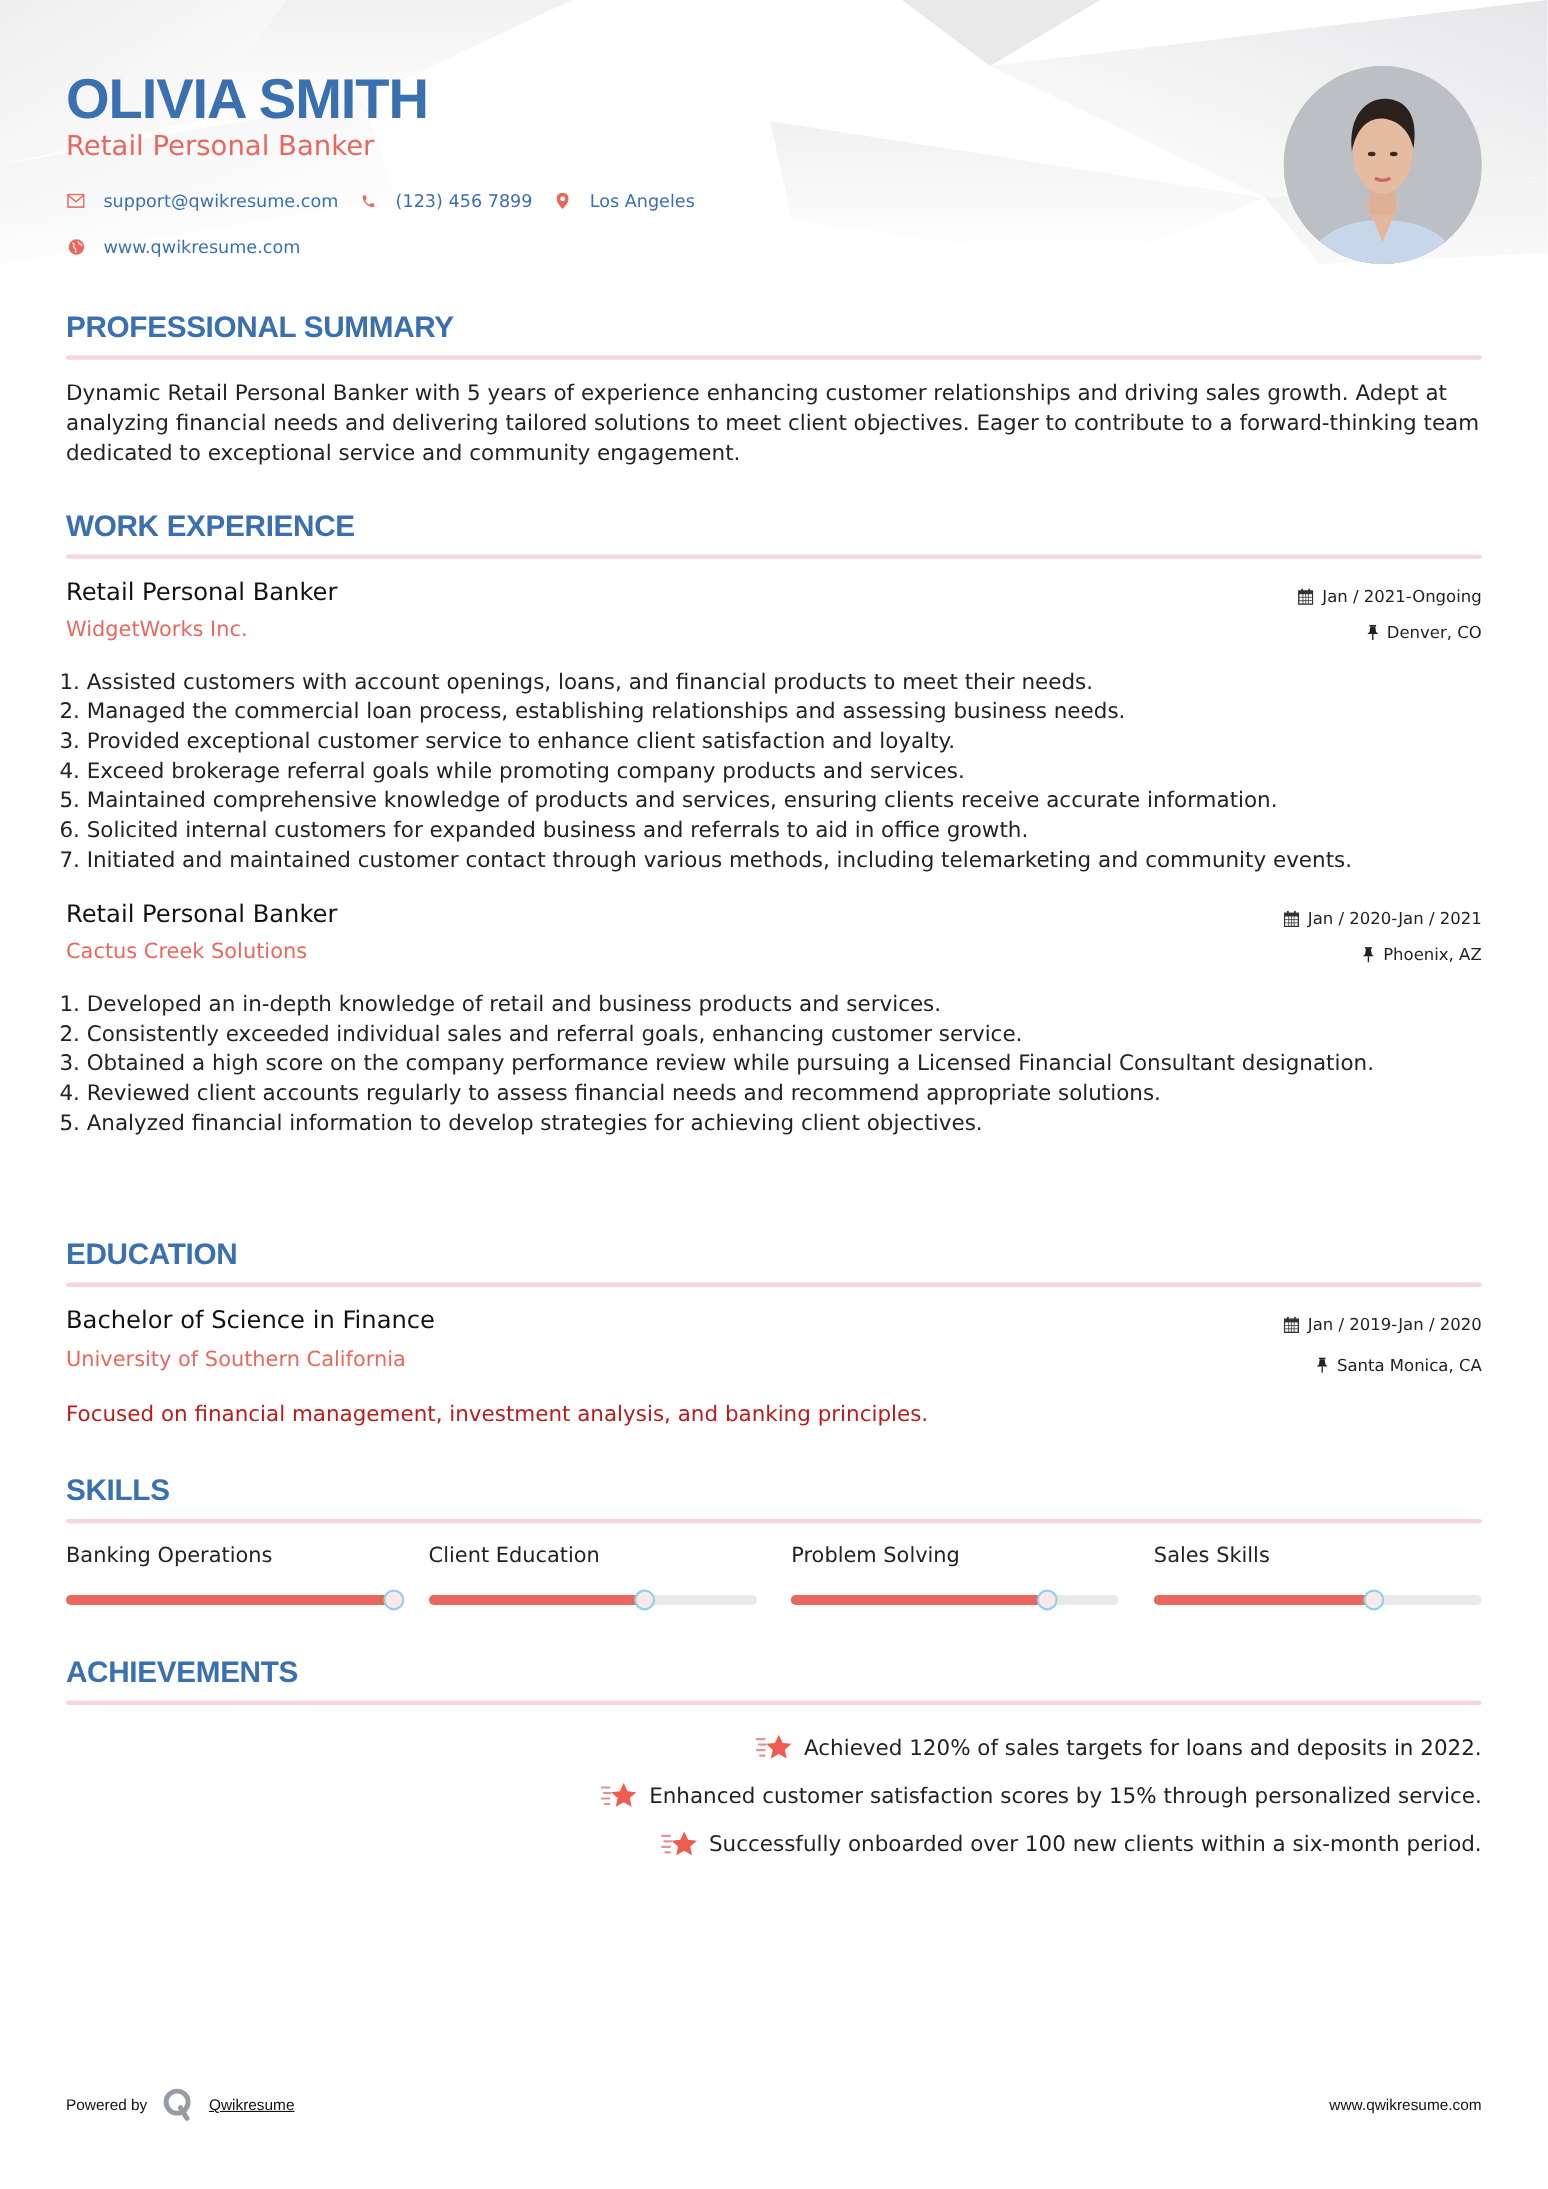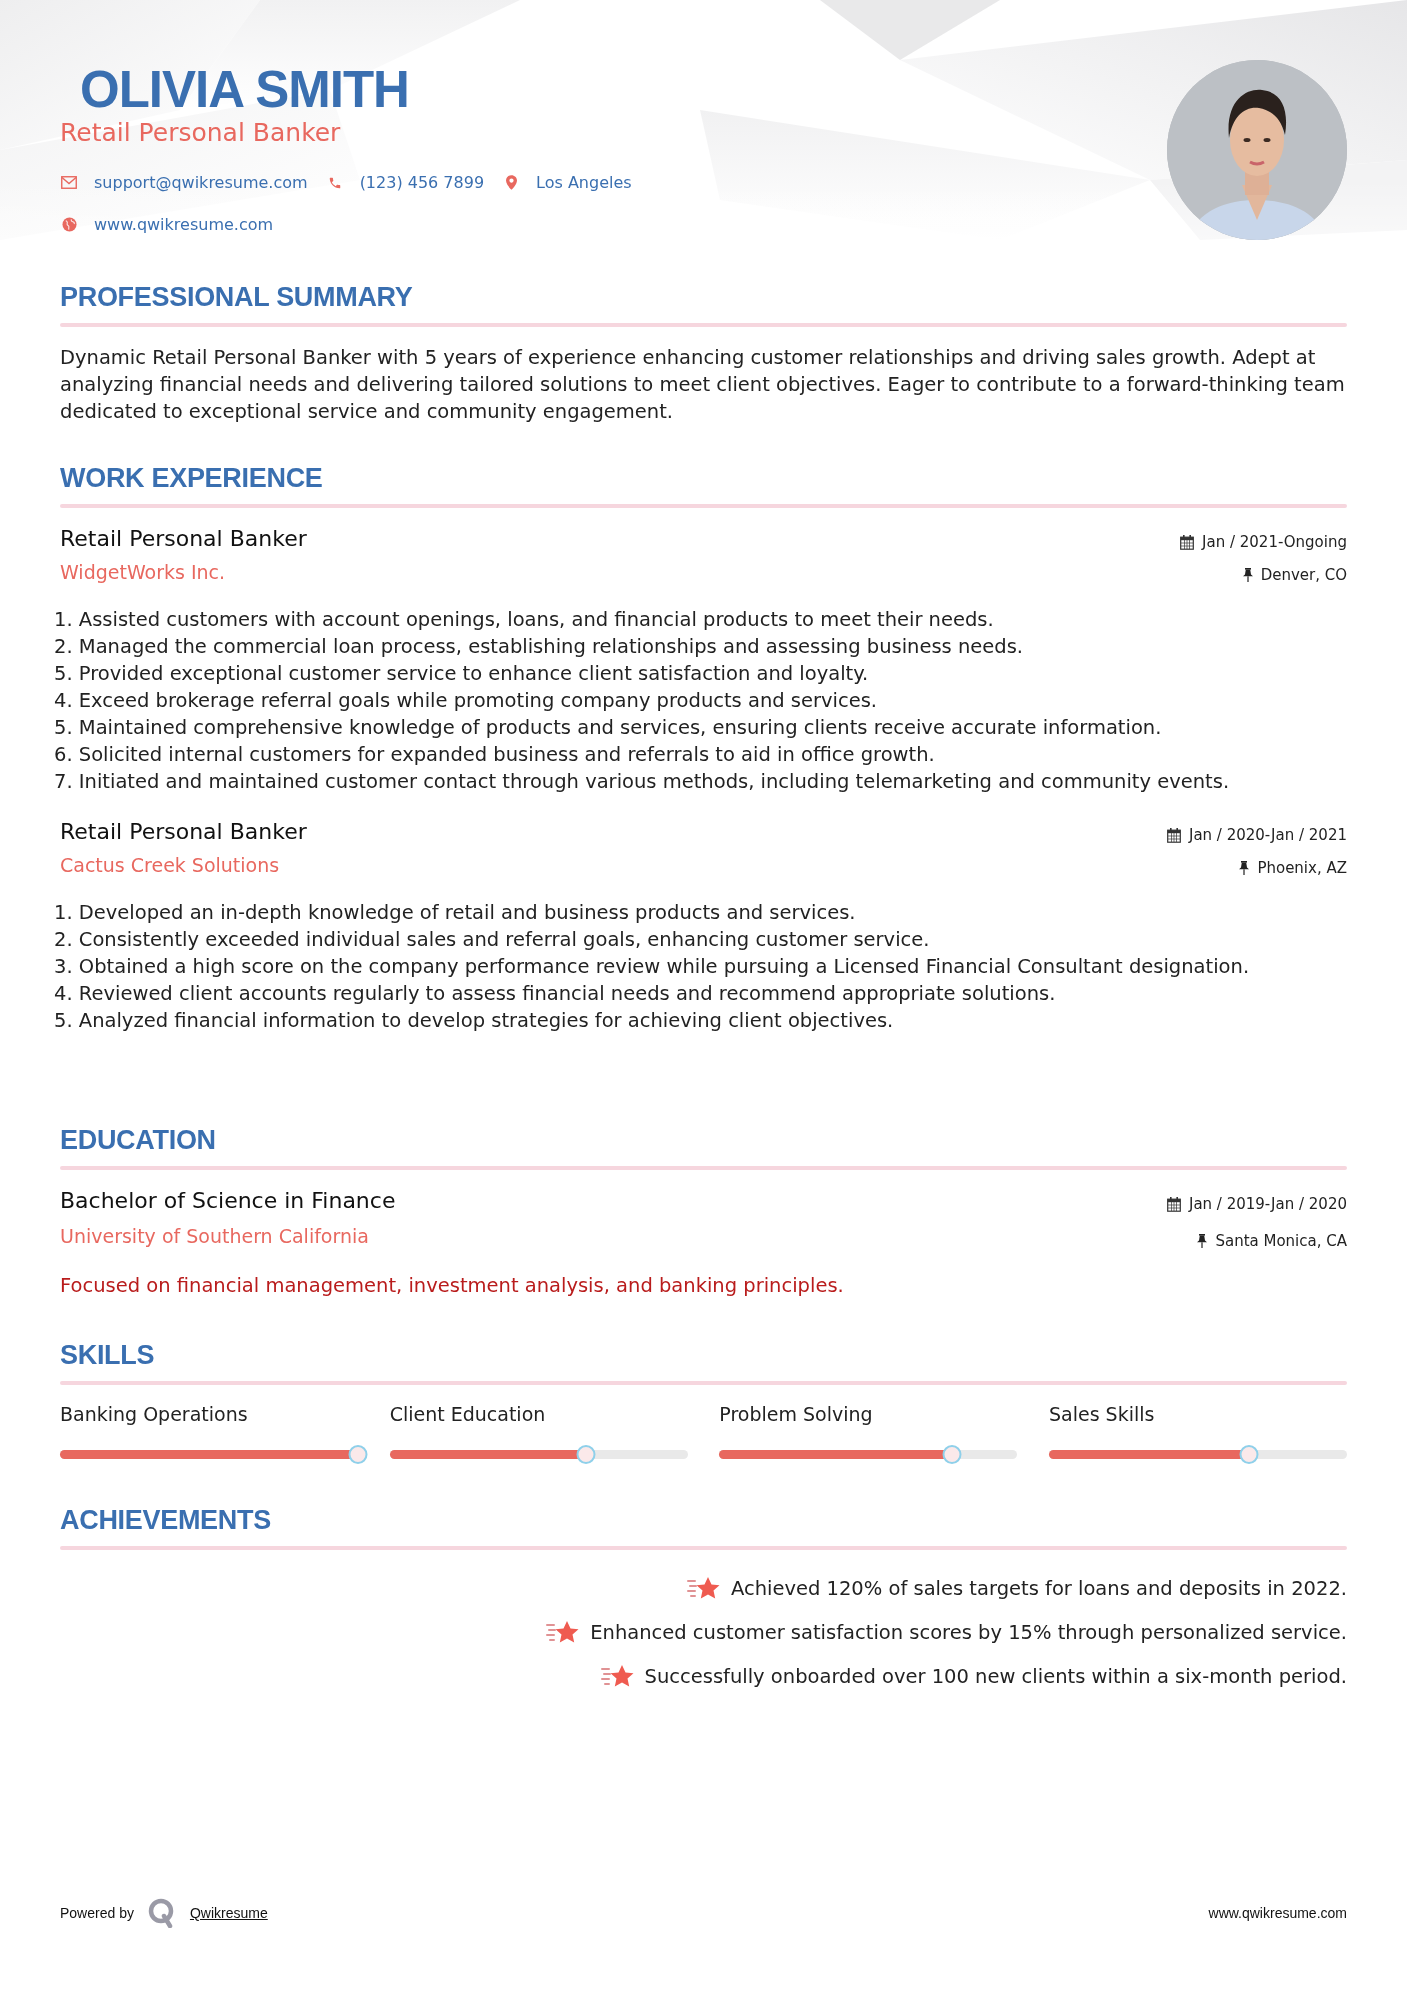--- a/index.html
+++ b/index.html
@@ -10,21 +10,21 @@
     position: absolute; left: 0; top: 0; width: 1407px; height: 560px; overflow: hidden; z-index: 0;
   }
 
   .page { position: relative; z-index: 1; padding: 0 60px; }
 
   
   .header { position: relative; height: 250px; }
   .name {
     position: absolute; left: 0; top: 60px;
     font-family: "Liberation Sans", sans-serif; font-weight: bold;
-    font-size: 51px; color: #3a6fb0; letter-spacing: -1px; margin-left: 20px;
+    font-size: 51px; color: #3a6fb0; letter-spacing: -1px;
   }
   .title {
     position: absolute; left: 0; top: 118px;
     font-size: 25px; color: #e8685f; font-family: "DejaVu Sans", sans-serif;
   }
   .contact-row { position: absolute; left: 0; display: flex; align-items: center; font-size: 16px; color: #3a6fb0; }
   .contact-row.r1 { top: 173px; }
   .contact-row.r2 { top: 215px; }
   .contact-item { display: flex; align-items: center; margin-right: 18px; }
   .contact-item .ic { width: 18px; height: 18px; margin-right: 16px; display: inline-flex; align-items: center; justify-content: center; }
@@ -205,21 +205,21 @@
                 <rect x="4.4" y="8.3" width="1.2" height="5.7" fill="#222"></rect>
               </svg>
           </span>
           <span>Denver, CO</span>
         </div>
       </div>
     </div>
     <ol class="job-list">
       <li>1. Assisted customers with account openings, loans, and financial products to meet their needs.</li>
       <li>2. Managed the commercial loan process, establishing relationships and assessing business needs.</li>
-      <li>5. Provided exceptional customer service to enhance client satisfaction and loyalty.</li>
+      <li>3. Provided exceptional customer service to enhance client satisfaction and loyalty.</li>
       <li>4. Exceed brokerage referral goals while promoting company products and services.</li>
       <li>5. Maintained comprehensive knowledge of products and services, ensuring clients receive accurate information.</li>
       <li>6. Solicited internal customers for expanded business and referrals to aid in office growth.</li>
       <li>7. Initiated and maintained customer contact through various methods, including telemarketing and community events.</li>
     </ol>
   </div>
 
   <div class="job" style="margin-top:24px;">
     <div class="job-head">
       <div class="job-title">Retail Personal Banker</div>

